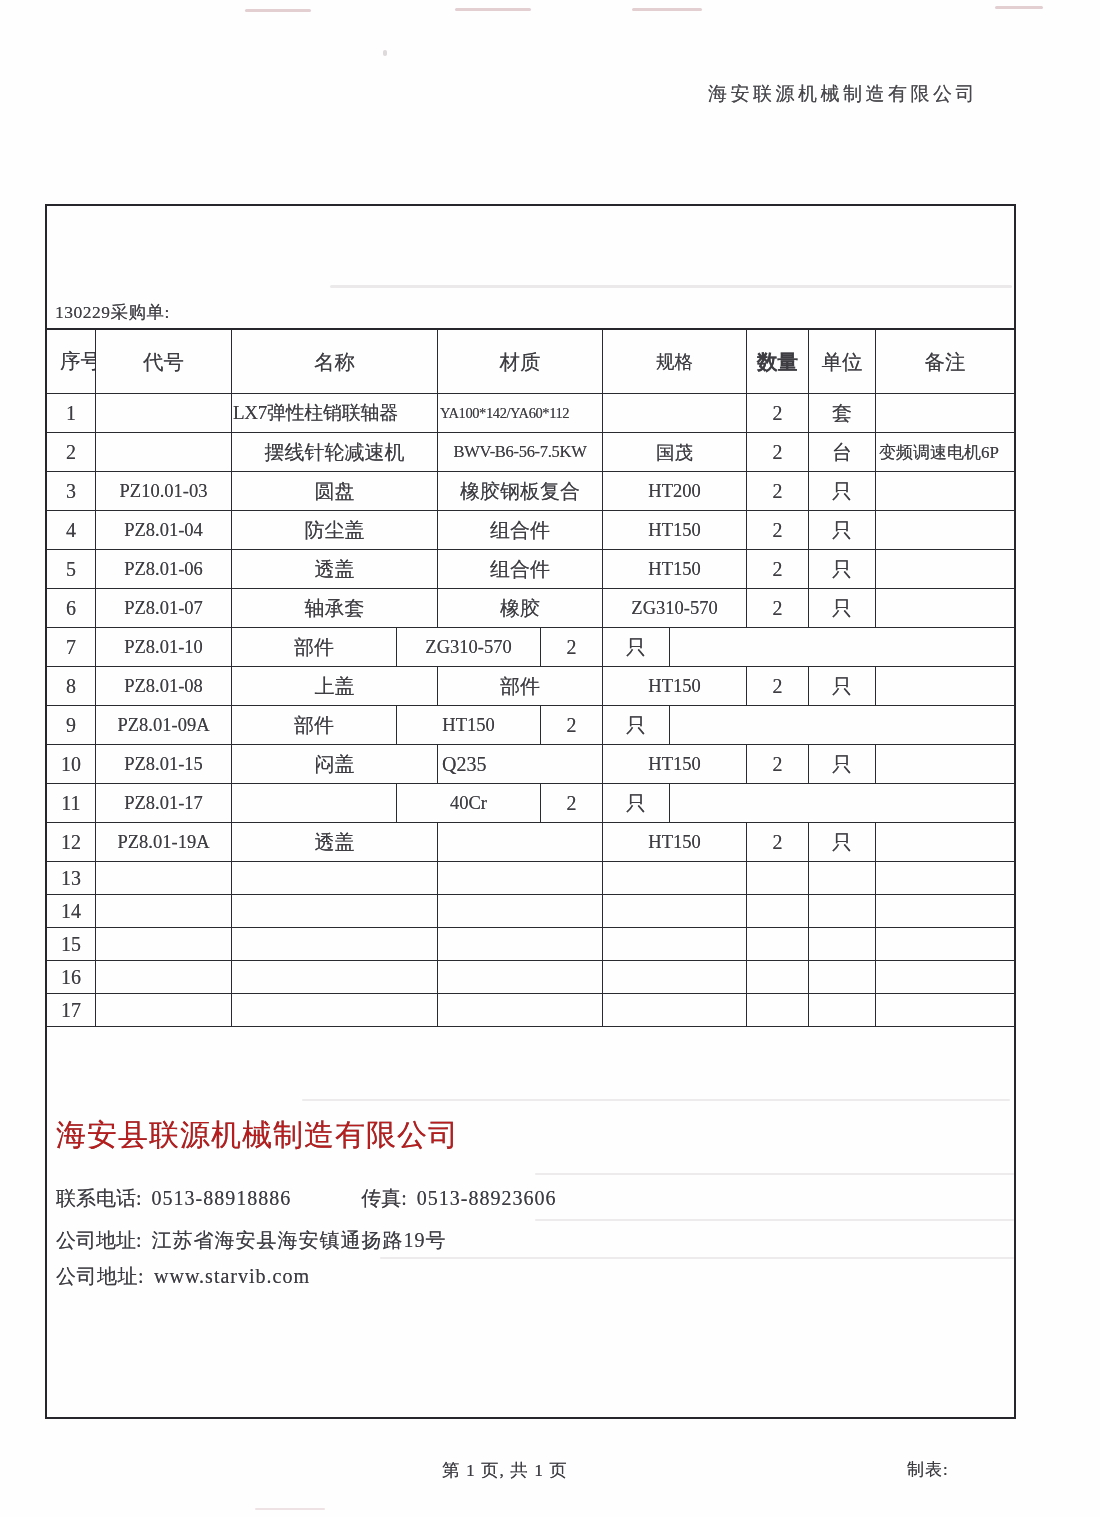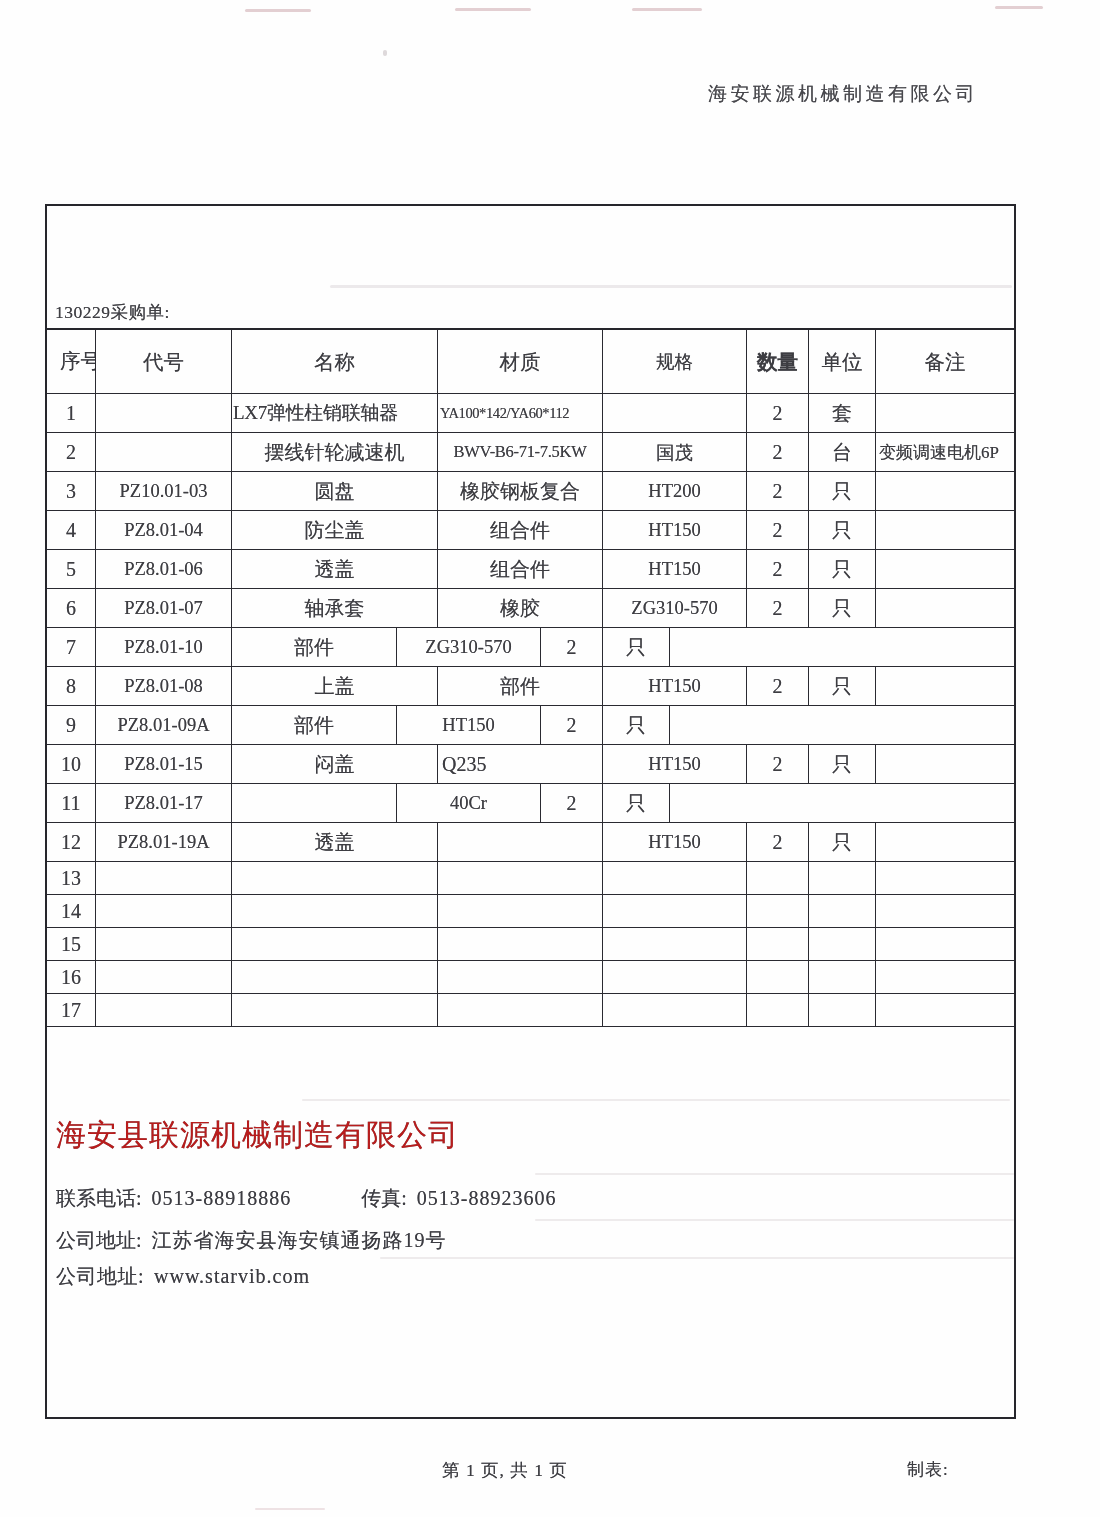--- a/index.html
+++ b/index.html
@@ -128,21 +128,21 @@
         <div class="c c5 txt"></div>
         <div class="c c6 txt">2</div>
         <div class="c c7 txt">套</div>
         <div class="c c8 txt"></div>
       </div>
 
       <div class="trow">
         <div class="c c1 txt">2</div>
         <div class="c c2 txt"></div>
         <div class="c c3 txt">摆线针轮减速机</div>
-        <div class="c c4 txt">BWV-B6-71-7.5KW</div>
+        <div class="c c4 txt">BWV-B6-56-7.5KW</div>
         <div class="c c5 txt">国茂</div>
         <div class="c c6 txt">2</div>
         <div class="c c7 txt">台</div>
         <div class="c c8 txt">变频调速电机6P</div>
       </div>
 
       <div class="trow">
         <div class="c c1 txt">3</div>
         <div class="c c2 txt">PZ10.01-03</div>
         <div class="c c3 txt">圆盘</div>

